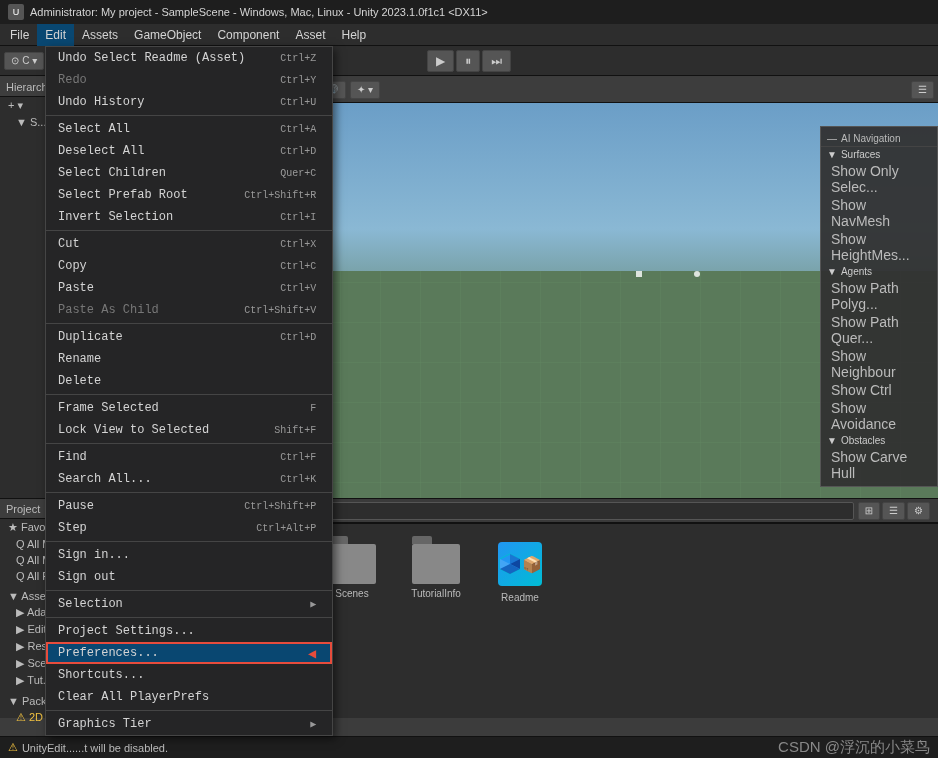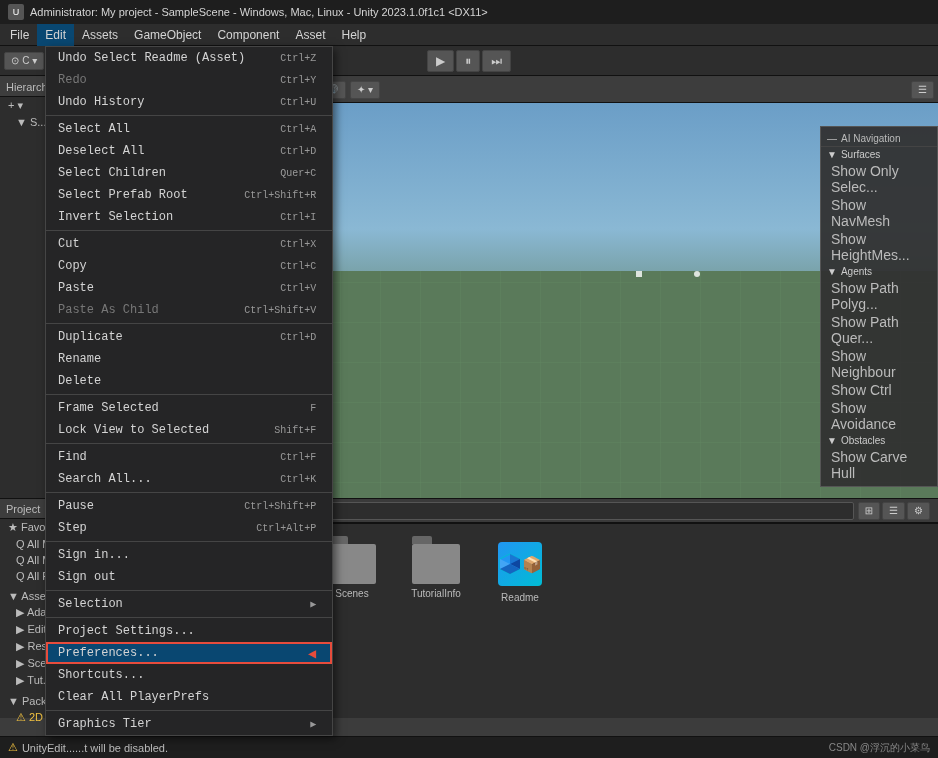--- a/index.html
+++ b/index.html
@@ -295,21 +295,21 @@
       color: #bbb;
       border-top: 1px solid #111;
     }
     .warning-icon {
       color: #f0c040;
       margin-right: 4px;
     }
     .csdn-watermark {
       position: absolute;
       right: 8px;
-      font-size: 10px;
+      font-size: 15px;
       color: #888;
     }
 
     
     .tree-item {
       padding: 2px 8px;
       font-size: 11px;
       color: #bbb;
       cursor: pointer;
       display: flex;

